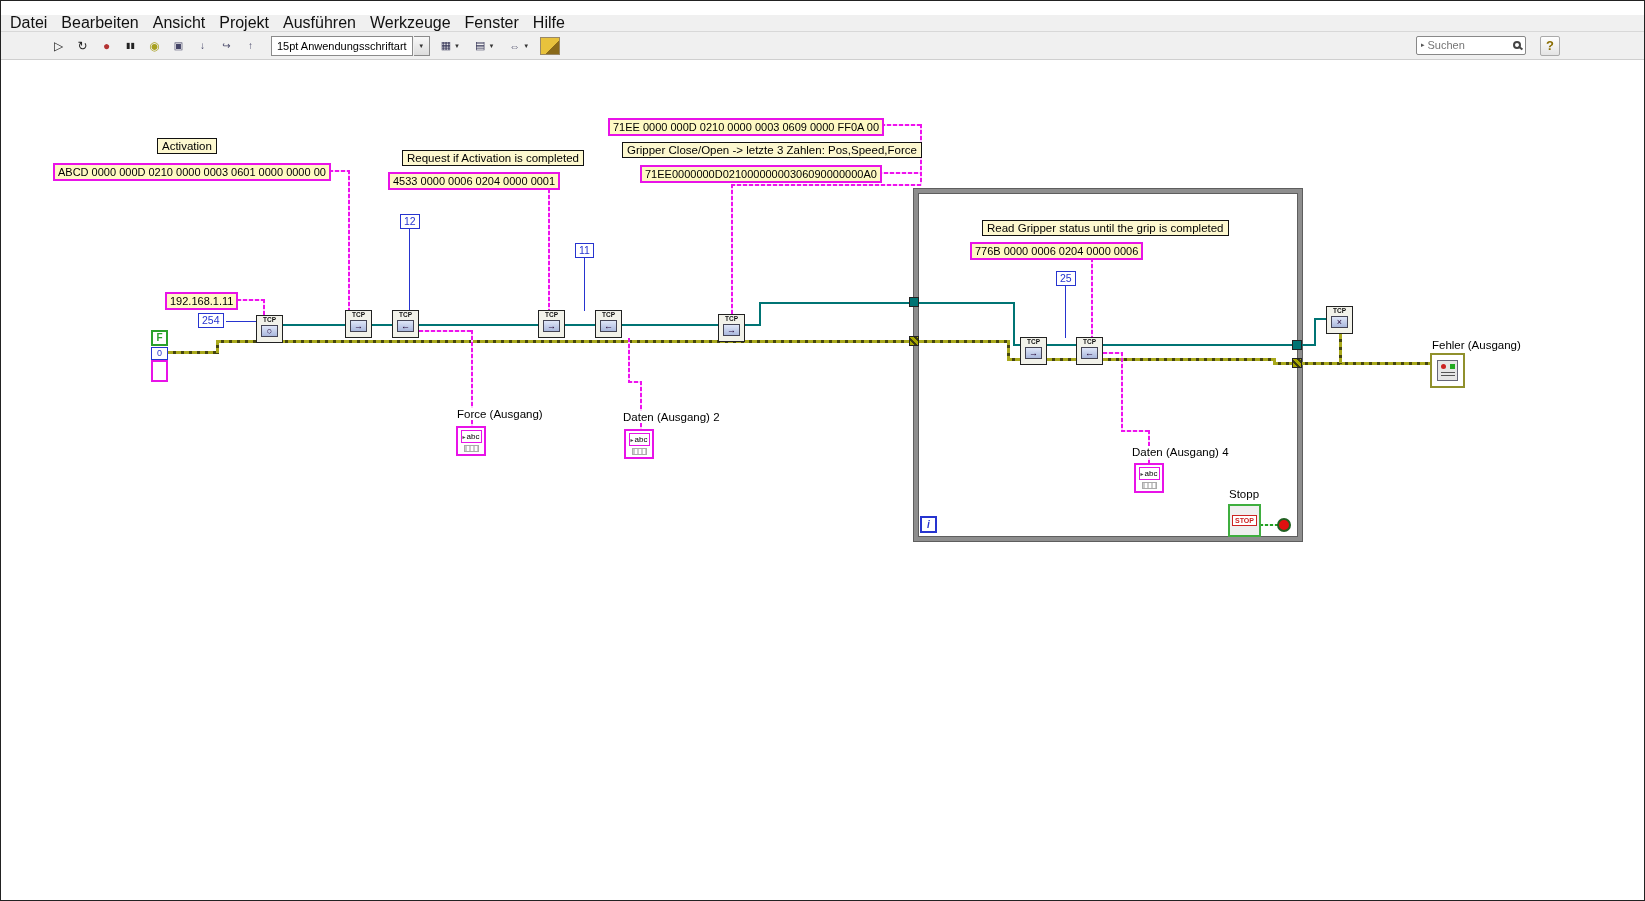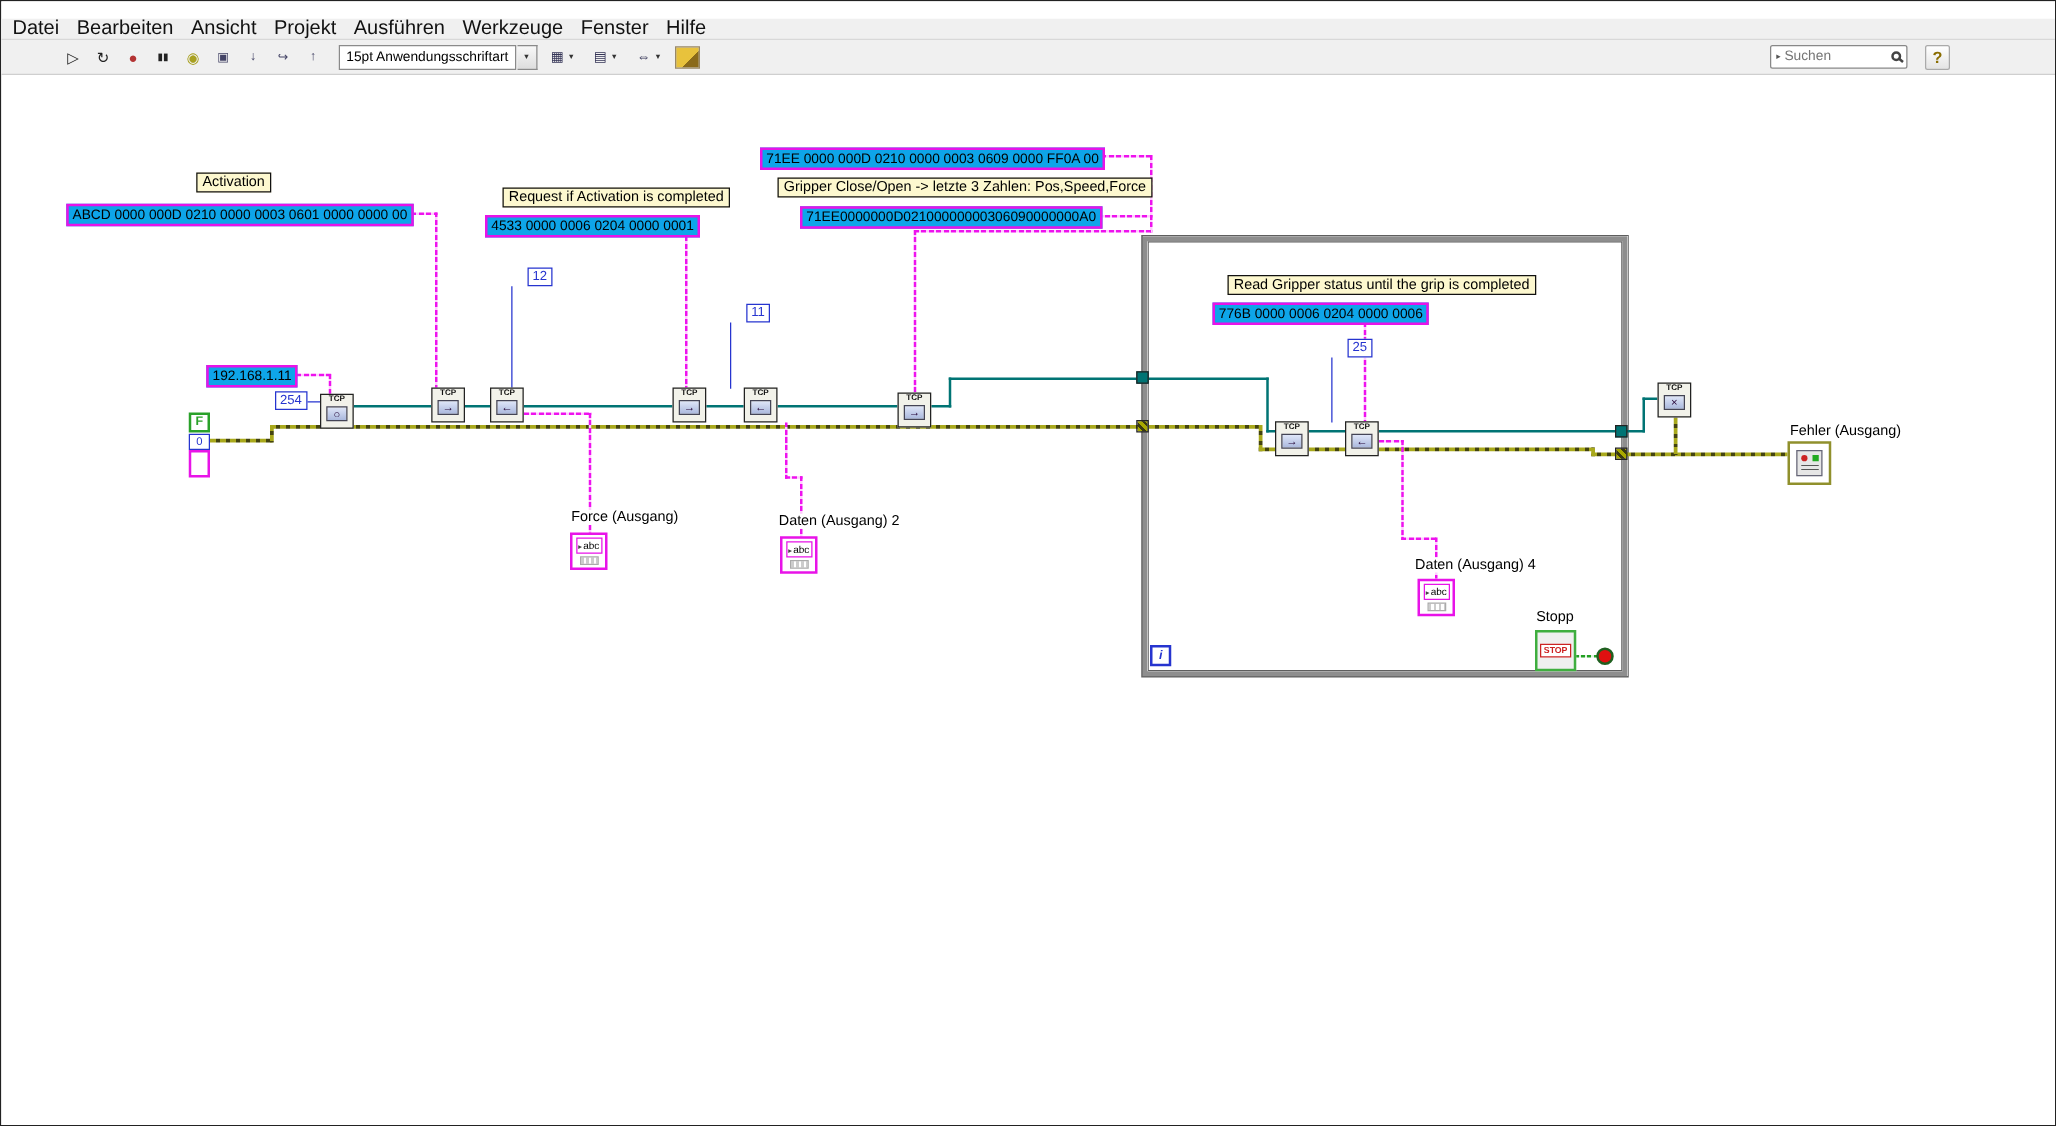--- a/index.html
+++ b/index.html
@@ -35,22 +35,22 @@
   .search-box{width:110px;height:19px;background:#fff;border:1px solid #888;border-radius:2px;display:flex;align-items:center;padding:0 4px;gap:3px;}
   .search-arrow{font-size:7px;color:#555;}
   .search-input{border:none;outline:none;flex:1;font-size:11px;font-family:"Liberation Sans",sans-serif;min-width:0;background:transparent;}
   .mag{width:8px;height:8px;border:2px solid #444;border-radius:50%;position:relative;flex:0 0 auto;}
   .mag::after{content:"";position:absolute;width:5px;height:2px;background:#444;right:-4px;bottom:-2px;transform:rotate(40deg);}
   .help-btn{width:20px;height:20px;margin:0 84px 0 14px;display:flex;align-items:center;justify-content:center;font-size:13px;font-weight:bold;color:#8a6d00;background:linear-gradient(#fff,#e4e4e4);border:1px solid #aaa;border-radius:2px;}
 
   
   .diagram{position:absolute;inset:0;z-index:1;background:#fff;}
   .free-label{position:absolute;background:#fdf8cf;border:1px solid #111;font-size:11.5px;padding:1px 4px;white-space:nowrap;z-index:6;}
-  .str-const{position:absolute;background:#0ea5e9;border:2px solid #e813e8;font-size:11px;padding:0 3px;line-height:14px;white-space:nowrap;z-index:6;color:#000;}
-  .num-const{position:absolute;background:#fff;border:1px solid #2634cf;color:#2634cf;font-size:10.5px;padding:0 3px;line-height:13px;z-index:6;margin-left:22px;}
+  .str-const{position:absolute;background:#fef9c3;border:2px solid #e813e8;font-size:11px;padding:0 3px;line-height:14px;white-space:nowrap;z-index:6;color:#000;}
+  .num-const{position:absolute;background:#fff;border:1px solid #2634cf;color:#2634cf;font-size:10.5px;padding:0 3px;line-height:13px;z-index:6;}
   .obj-label{position:absolute;background:#fff;font-size:11.5px;white-space:nowrap;z-index:6;}
   .bool-const{position:absolute;width:17px;height:16px;background:#fff;border:2px solid #2aa12a;color:#2aa12a;font-size:10px;font-weight:bold;text-align:center;line-height:12px;z-index:6;}
   .zero-const{position:absolute;width:17px;height:13px;background:#fff;border:1px solid #2634cf;color:#2634cf;font-size:9px;text-align:center;line-height:11px;z-index:6;}
   .empty-str{position:absolute;width:17px;height:22px;background:#fff;border:2px solid #e813e8;z-index:6;}
   .tcp-node{position:absolute;width:27px;height:28px;background:#f2f2ea;border:1px solid #222;z-index:7;text-align:center;}
   .tcp-tag{display:block;font-size:6.5px;font-weight:bold;line-height:8px;color:#111;}
   .tcp-pic{display:block;width:17px;height:12px;margin:1px auto 0;background:linear-gradient(#dfe6f8,#aab8dd);border:1px solid #445;font-size:9px;line-height:10px;color:#203;}
   .abc-ind{position:absolute;width:30px;height:30px;background:#fff;border:2px solid #e813e8;z-index:7;}
   .abc-box{width:21px;height:13px;margin:2px auto 0;border:1px solid #e813e8;display:flex;align-items:center;justify-content:center;font-size:8px;color:#000;gap:1px;}
   .abc-arrow{font-size:6px;color:#444;}

